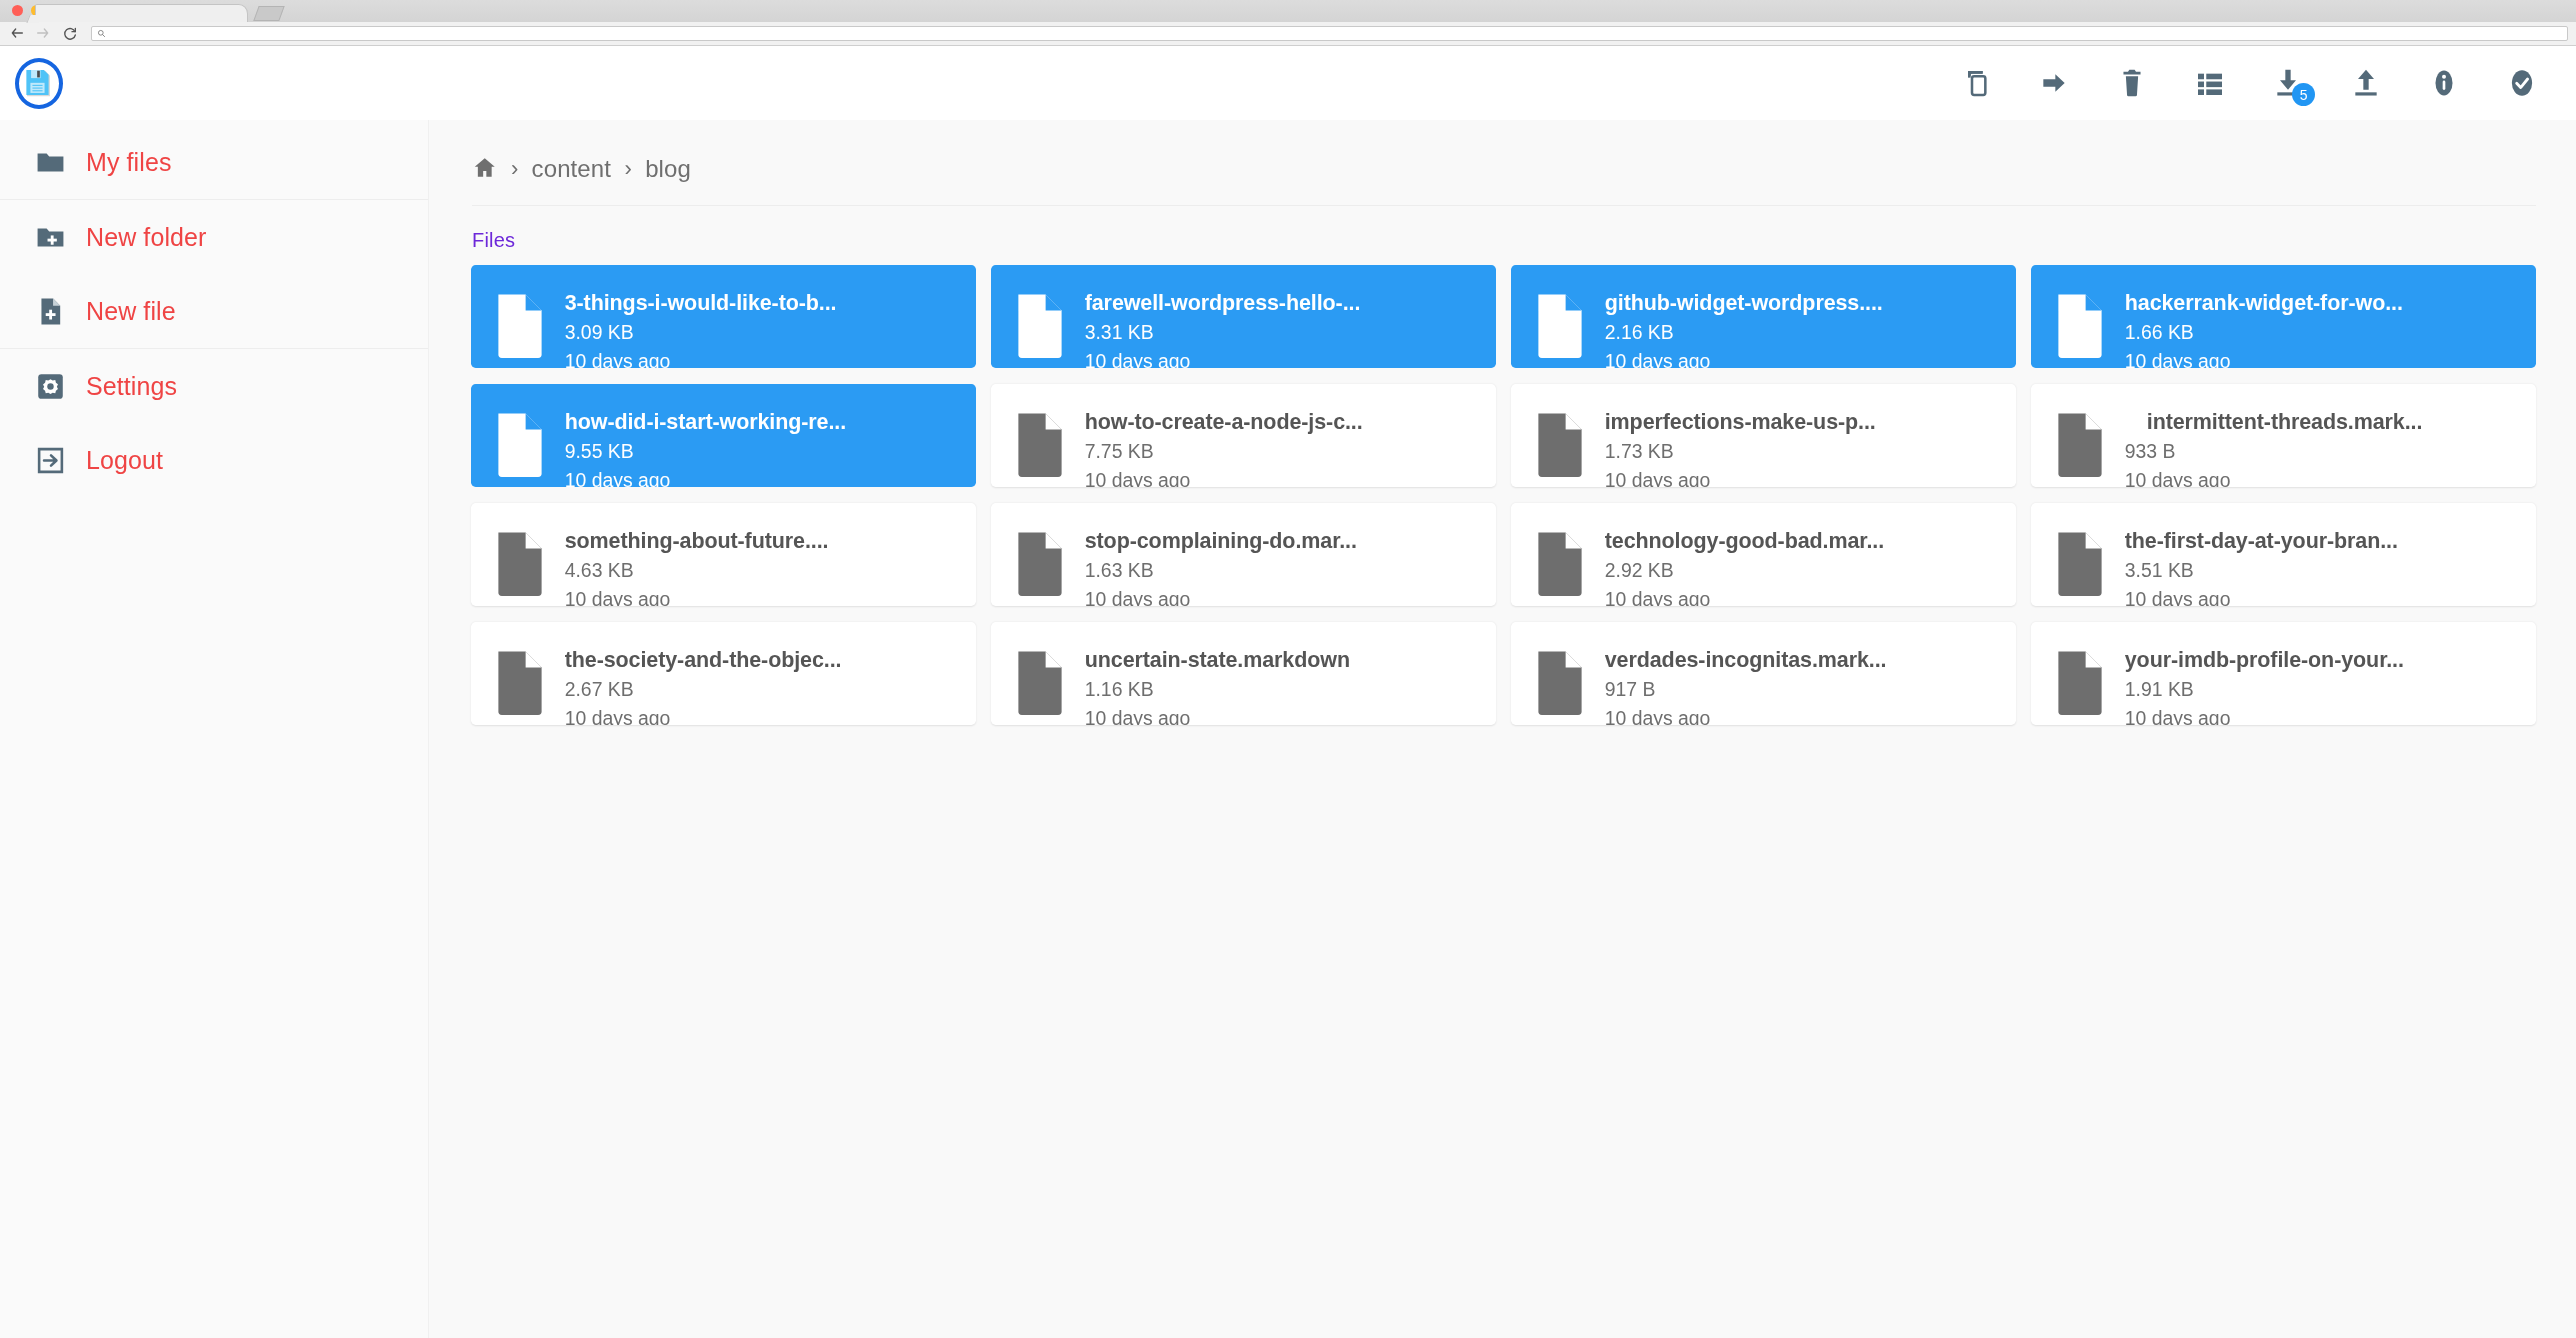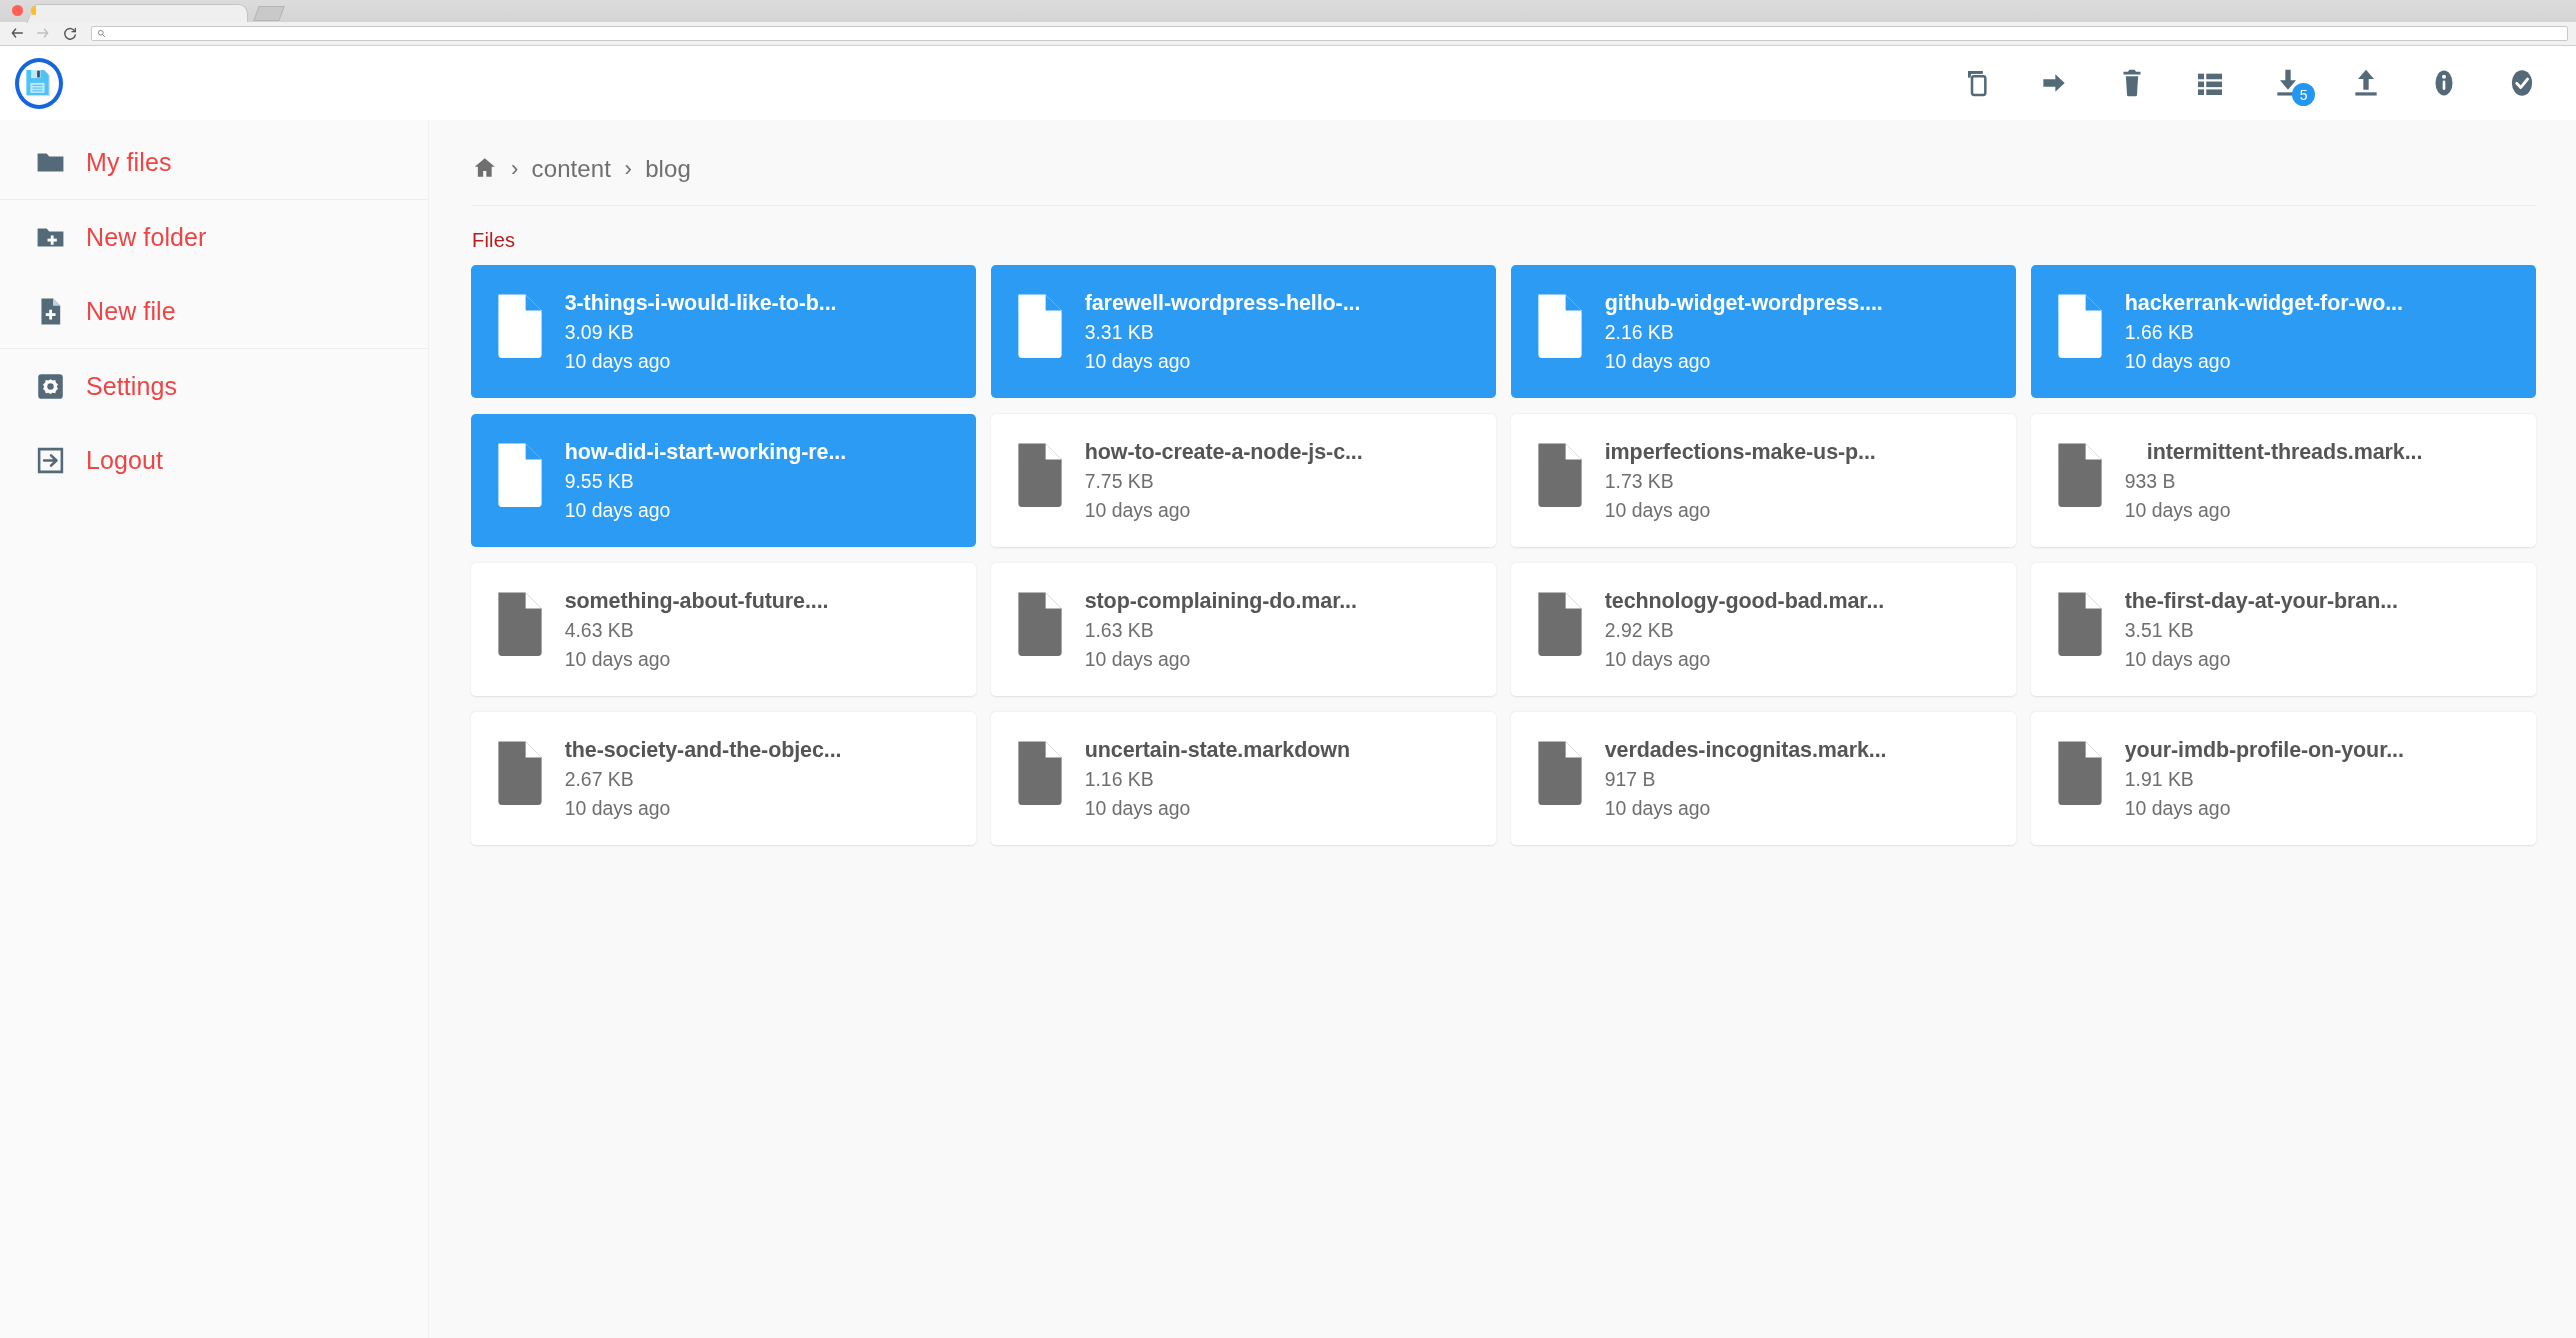--- a/index.html
+++ b/index.html
@@ -133,32 +133,32 @@
     overflow: hidden;
   }
   .breadcrumb {
     display: flex; align-items: center; gap: 13.4px;
     height: 39px; padding-left: 4px;
   }
   .bc-sep { color: #6f6f6f; font-size: 22px; line-height: 1; }
   .bc-link { font-size: 24px; color: #6f6f6f; letter-spacing: 0.1px; cursor: pointer; }
   .bc-rule { border-bottom: 0.7px solid #ededed; margin: 16px 0 0 4px; }
   .section-label {
-    font-size: 20px; color: #b91c1c;
+    font-size: 20px; color: #6d28d9;
     margin: 23px 0 13.4px 4px; letter-spacing: 0.2px;
   }
 
   .grid {
     display: grid;
     grid-template-columns: repeat(4, 1fr);
     gap: 16px 14.8px;
     padding-left: 2.7px;
   }
   .card {
-    height: 133px; border-radius: 4.7px;
+    height: 103px; border-radius: 4.7px;
     background: #ffffff;
     box-shadow: 0 0.7px 2px rgba(0,0,0,.10);
     display: flex; align-items: flex-start;
     padding: 23px 14.8px 0 23px; gap: 19px;
     cursor: pointer;
     overflow: hidden;
   }
   .card.selected { background: #2b9bf3; box-shadow: none; }
   .card-icon { flex: 0 0 auto; width: 52px; height: 67px; margin-top: 2.7px; }
   .card-meta { min-width: 0; flex: 1; padding-top: 2.7px; }

